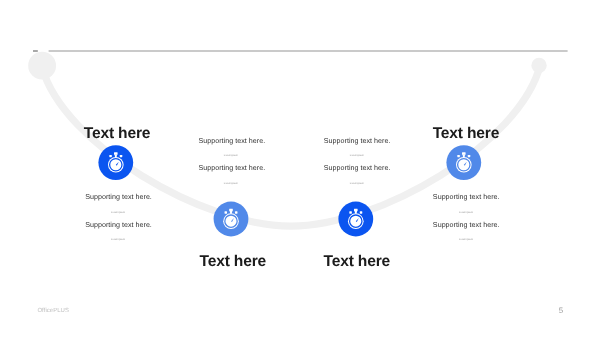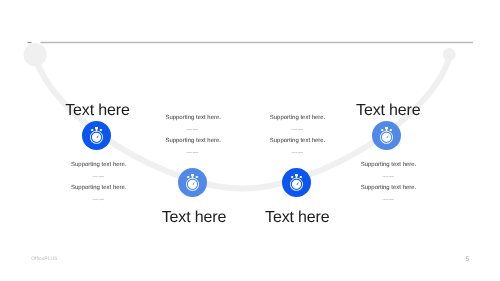--- a/index.html
+++ b/index.html
@@ -1,21 +1,21 @@
 <!DOCTYPE html>
 <html><head>
 <meta charset="utf-8">
 <style>
   html,body{margin:0;padding:0;}
   body{width:500px;height:281px;background:#ffffff;font-family:"Liberation Sans",sans-serif;overflow:hidden;-webkit-font-smoothing:antialiased;text-rendering:geometricPrecision;}
   .slide{position:relative;width:500px;height:281px;background:#ffffff;}
   .bg-svg{position:absolute;left:0;top:0;width:500px;height:281px;}
   .node{position:absolute;width:29px;height:29px;border-radius:50%;}
   .node svg{position:absolute;left:0;top:0;display:block;}
-  .title{position:absolute;font-weight:normal;font-size:16px;line-height:11px;color:#1c1c1c;white-space:nowrap;letter-spacing:-0.15px;}
+  .title{position:absolute;font-weight:bold;font-size:13px;line-height:11px;color:#1c1c1c;white-space:nowrap;letter-spacing:-0.15px;}
   .col{position:absolute;width:120px;text-align:center;}
   .sup{font-size:5.95px;line-height:7px;color:#333333;white-space:nowrap;letter-spacing:0.02px;}
   .tiny{height:2px;margin-top:6.5px;line-height:0;}
   .tiny span{display:inline-block;font-size:10px;line-height:10px;color:#8d8d8d;white-space:nowrap;transform:scale(0.2) translateX(-3px);transform-origin:center top;}
   .gap{height:7.5px;}
   .brand{position:absolute;left:31.2px;top:255.6px;font-size:5.0px;color:#c0c0c0;letter-spacing:0.02px;}
   .pageno{position:absolute;left:465.6px;top:256px;font-size:6.6px;color:#9d9d9d;}
 </style>
 </head>
 <body>

